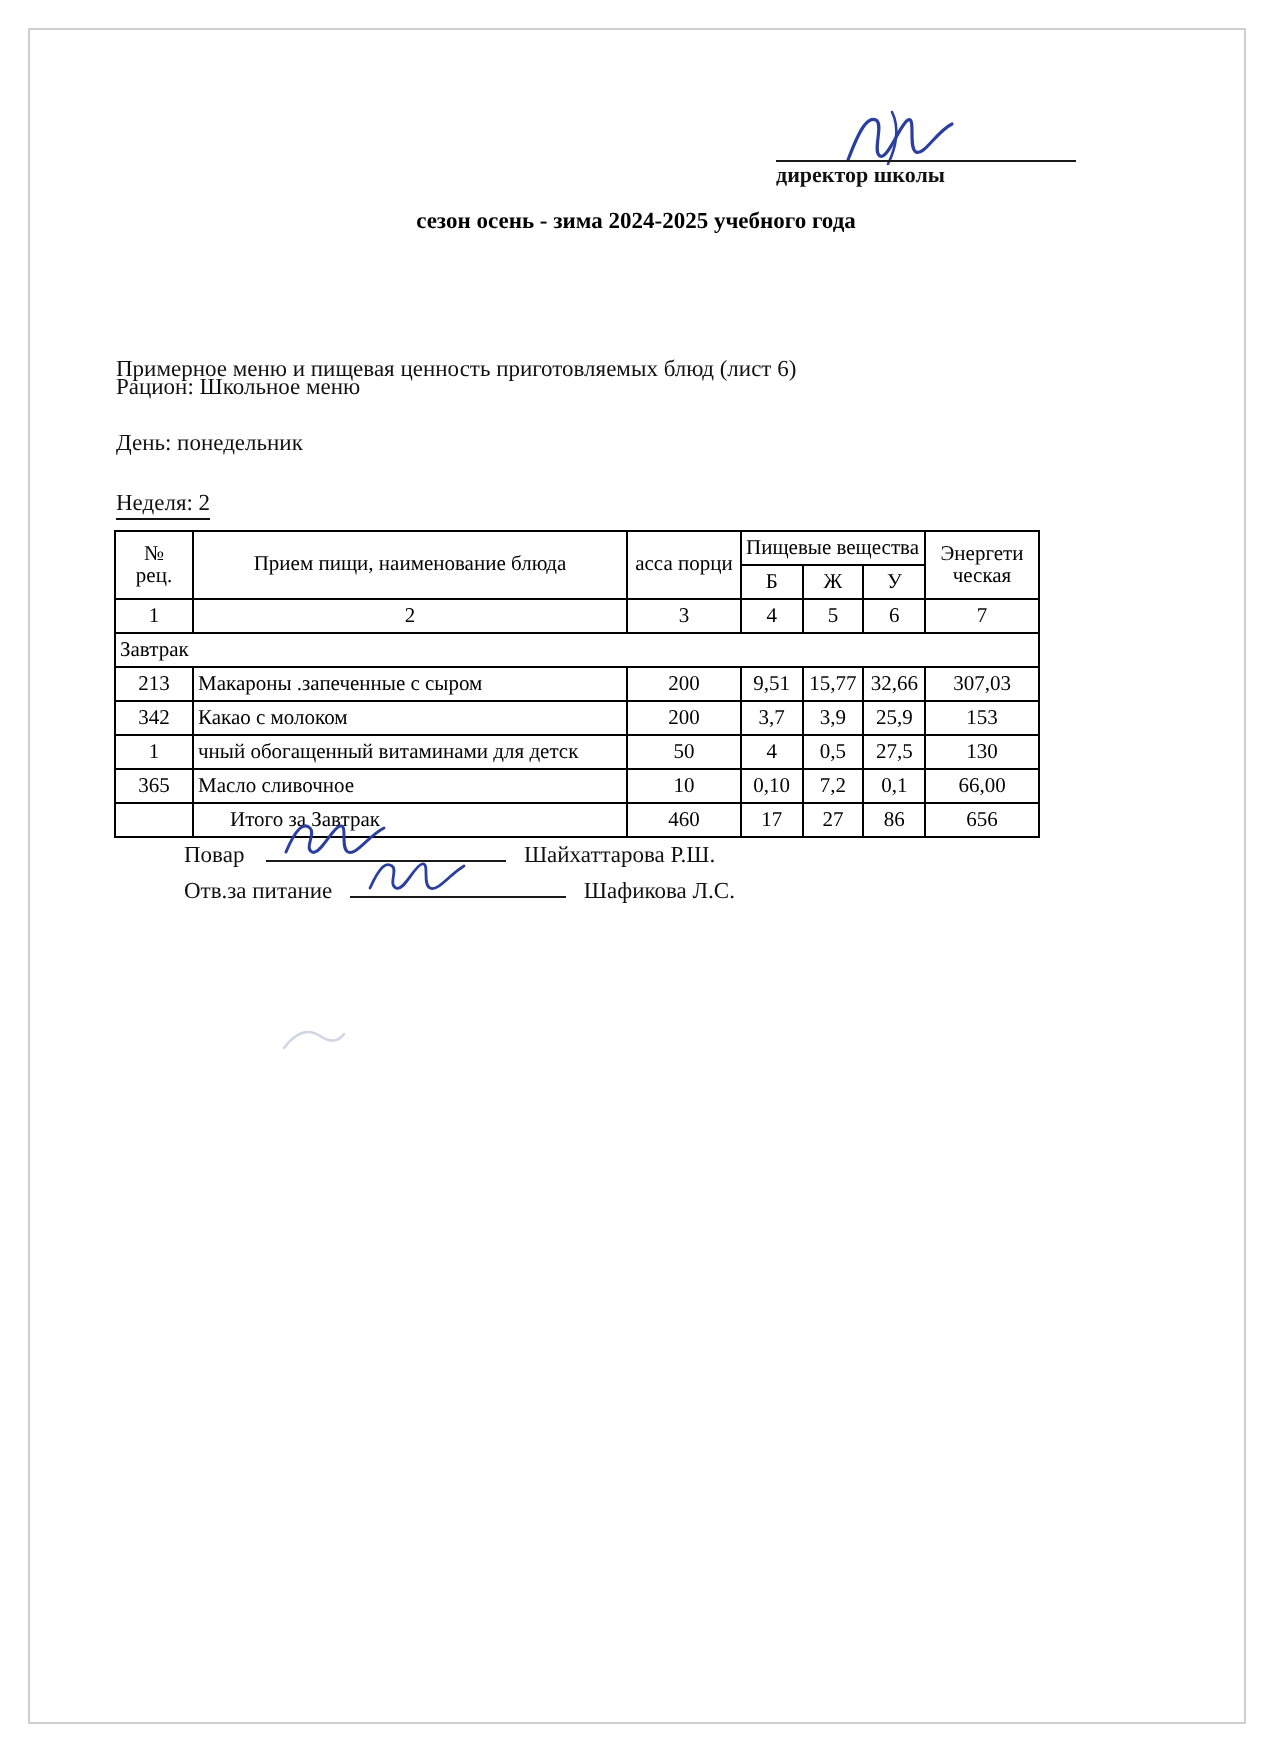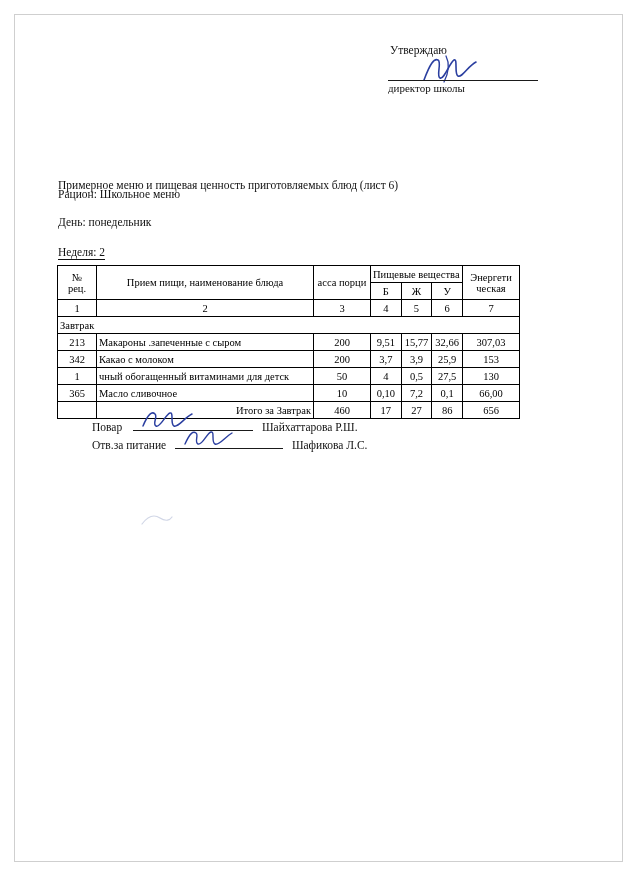--- a/index.html
+++ b/index.html
@@ -51,20 +51,21 @@
     top: 80px;
     width: 150px;
     border-bottom: 1px solid #1a1a1a;
   }
   .director-label {
     position: absolute;
     left: 388px;
     top: 82px;
     font-size: 11px;
     color: #111;
+    font-weight: bold;
   }
   .signature-1 {
     position: absolute;
     left: 420px;
     top: 54px;
     width: 62px;
     height: 30px;
     pointer-events: none;
   }
 
@@ -126,21 +127,21 @@
   .c-b     { width: 35px; text-align: center; }
   .c-zh    { width: 35px; text-align: center; }
   .c-u     { width: 35px; text-align: center; }
   .c-en    { width: 52px; text-align: center; }
   .hdr-center { text-align: center; }
   .row-section td {
     text-align: left;
     padding-left: 22px;
   }
   .row-total td { text-align: center; }
-  .row-total td.c-name { text-align: right; padding-left: 4px; }
+  .row-total td.c-name { text-align: left; padding-left: 18px; }
   .clip { display: block; overflow: hidden; text-overflow: clip; }
 
   
   .foot {
     position: absolute;
     left: 92px;
     font-size: 11.5px;
     color: #111;
   }
   .foot-1 { top: 419px; }
@@ -179,31 +180,29 @@
     opacity: .35;
     pointer-events: none;
   }
 </style>
 </head>
 <body>
 
 <div class="page">
   <div class="doc-border"></div>
 
-  <div class="approve-block">
-    <span class="approve-word">Утверждаю</span>
-  </div>
   <svg class="signature-1" viewBox="0 0 62 30">
     <path d="M4 26 C10 10, 14 4, 18 6 C22 8, 16 22, 20 24 C24 26, 30 8, 34 6 C38 4, 34 20, 38 22 C42 24, 48 12, 56 8" fill="none" stroke="#2b3fa0" stroke-width="1.6" stroke-linecap="round"></path>
     <path d="M26 2 C30 10, 28 20, 24 28" fill="none" stroke="#2b3fa0" stroke-width="1.3" stroke-linecap="round"></path>
   </svg>
   <div class="sign-line"></div>
   <div class="director-label">директор школы</div>
 
   <div class="doc-title">
+    <div>сезон осень - зима 2024-2025 учебного года</div>
   </div>
 
   <div class="meta meta-1">Примерное меню и пищевая ценность приготовляемых блюд (лист 6)</div>
   <div class="meta meta-2">Рацион: Школьное меню</div>
   <div class="meta meta-3">День: понедельник</div>
   <div class="meta meta-4"><span class="u">Неделя: 2</span></div>
 
   <div class="tbl-wrap">
     <table class="menu">
       <tbody>

